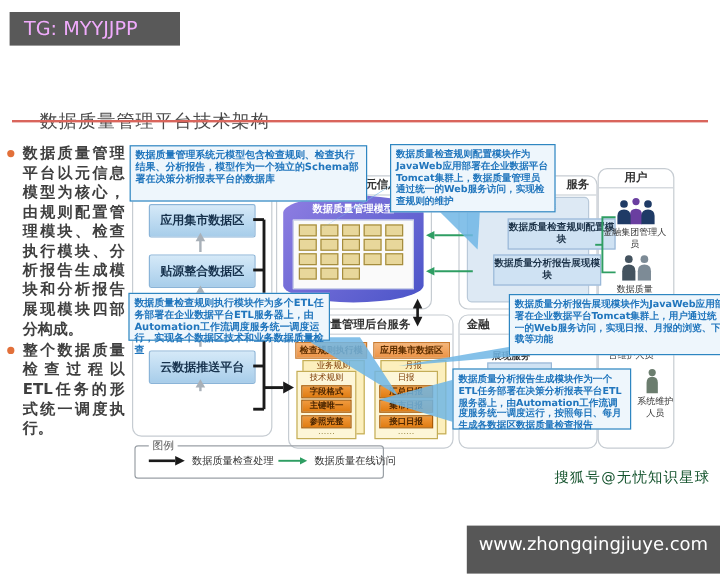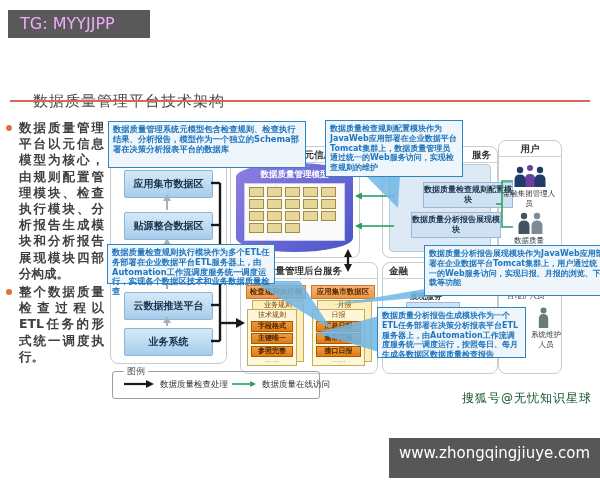--- a/index.html
+++ b/index.html
@@ -144,21 +144,20 @@
     <div class="panel-hd">金融</div>
   </div>
 
   <div id="panel-users" class="panel">
     <div class="panel-hd hd-center">用户</div>
   </div>
 
   <div id="bb1" class="bluebox">应用集市数据区</div>
   <div id="bb2" class="bluebox">贴源整合数据区</div>
   <div id="bb3" class="bluebox">云数据推送平台</div>
-  <div id="bb4" class="bluebox">业务系统</div>
 
   <div id="cylinder" class="abs">
     <div id="model-label" class="abs">数据质量管理模型</div>
     <div id="modelgrid" class="abs">
       <i></i>
         <i></i>
         <i></i>
         <i></i>
         <i></i>
         <i></i>

